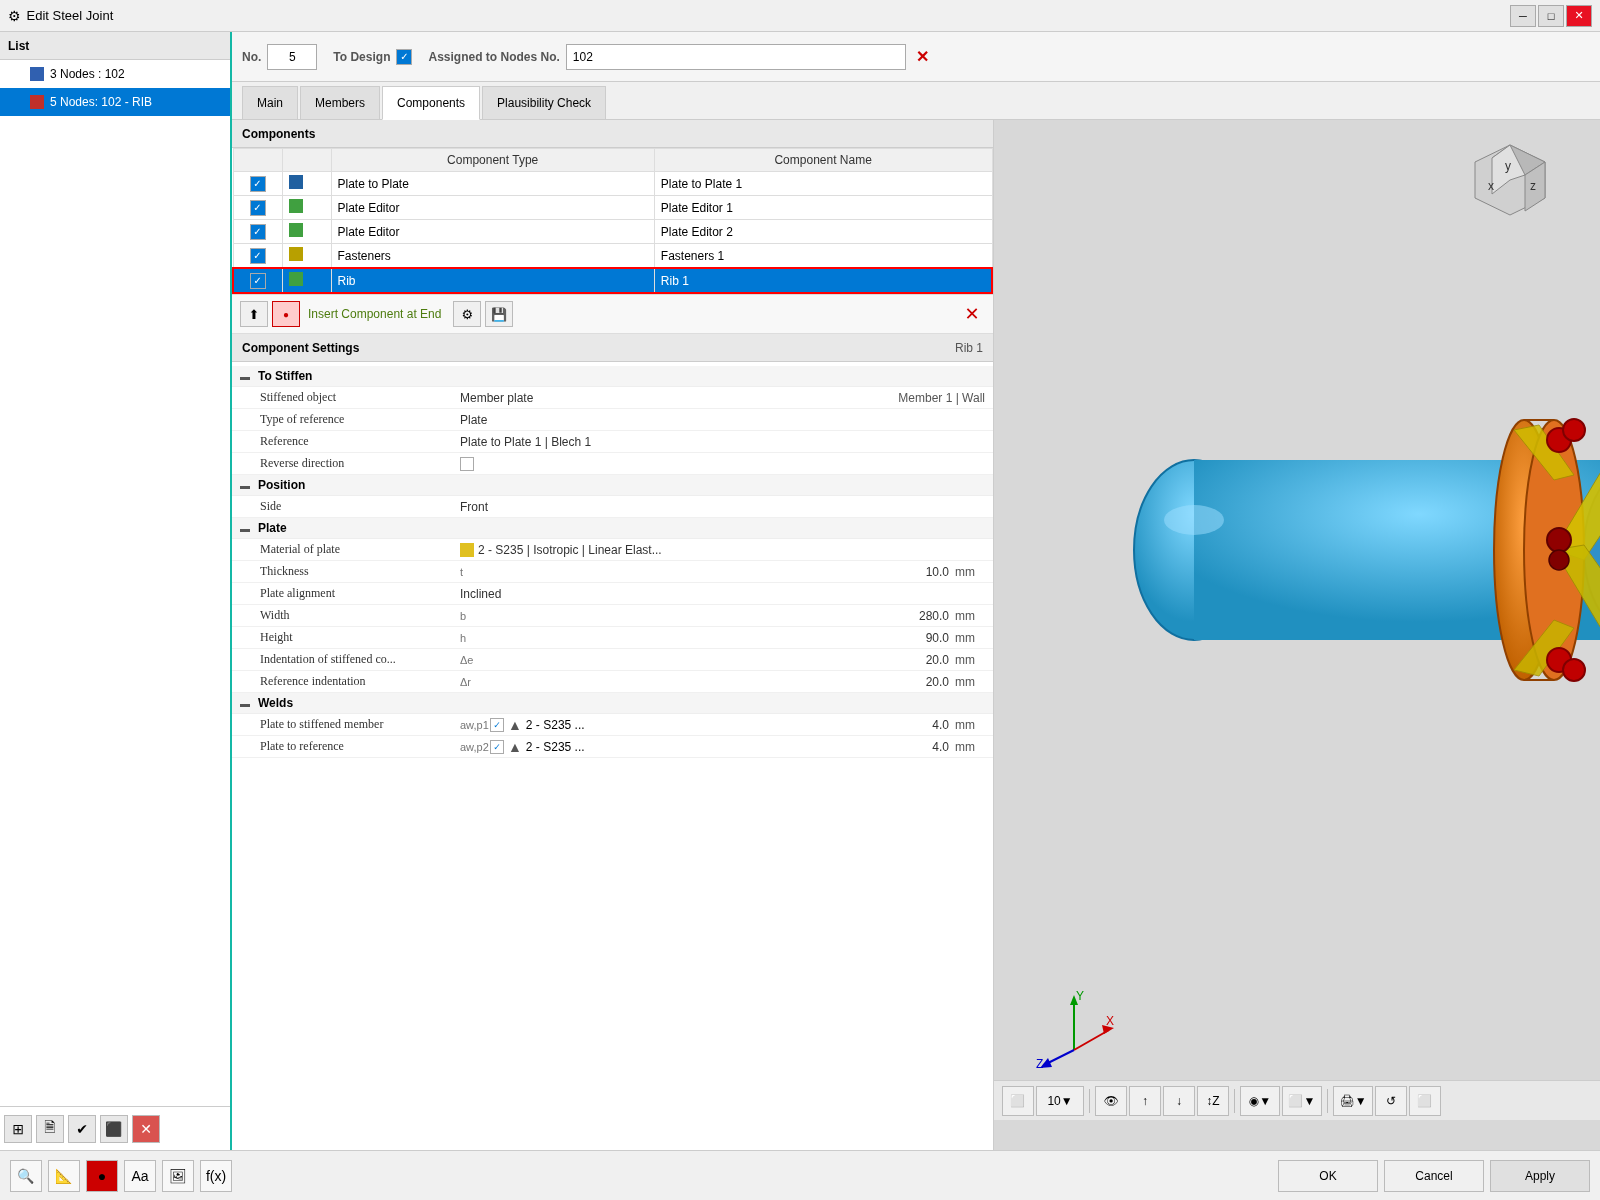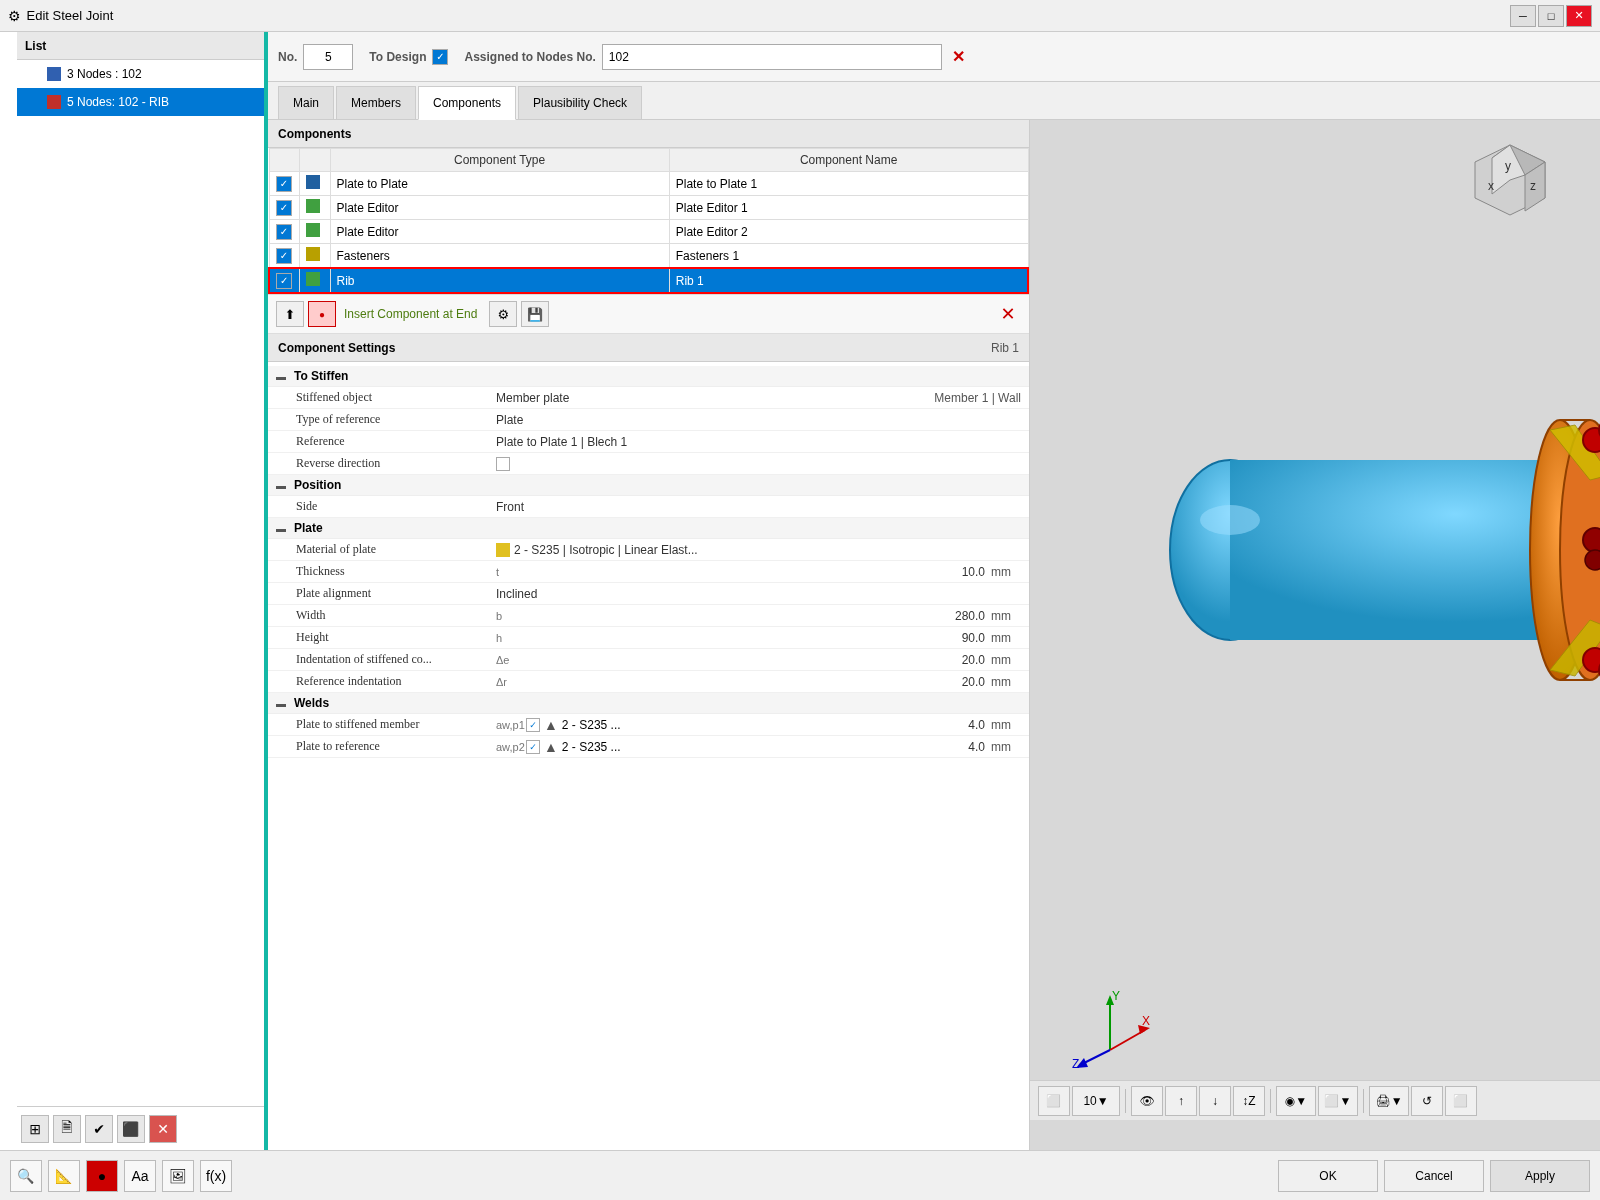--- a/index.html
+++ b/index.html
@@ -29,26 +29,25 @@
     .title-bar-btn.close { background: #e81123; color: white; }
 
     
     .main-layout {
       display: flex;
       height: calc(1200px - 32px - 50px);
     }
 
     
     .left-panel {
-      width: 268px;
+      width: 232px;
       background: white;
-      border-right: 4px solid #14b8a6;
+      border-right: 2px solid #14b8a6;
       display: flex;
       flex-direction: column;
-      padding-left: 17px;
     }
     .left-panel-header {
       background: #e8e8e8;
       padding: 4px 8px;
       font-weight: bold;
       border-bottom: 1px solid #ccc;
       height: 28px;
       display: flex; align-items: center;
     }
     .list-item {
@@ -184,21 +183,21 @@
     }
 
     
     .comp-table {
       width: 100%;
       border-collapse: collapse;
     }
     .comp-table th {
       background: #f0f0f0;
       border: 1px solid #ddd;
-      padding: 4px 8px;
+      padding: 4px 24px;
       text-align: center;
       font-weight: normal;
       color: #333;
     }
     .comp-table td {
       border: 1px solid #ddd;
       padding: 3px 6px;
     }
     .comp-table tr.selected td { background: #0078d4; color: white; }
     .comp-row { cursor: pointer; }

